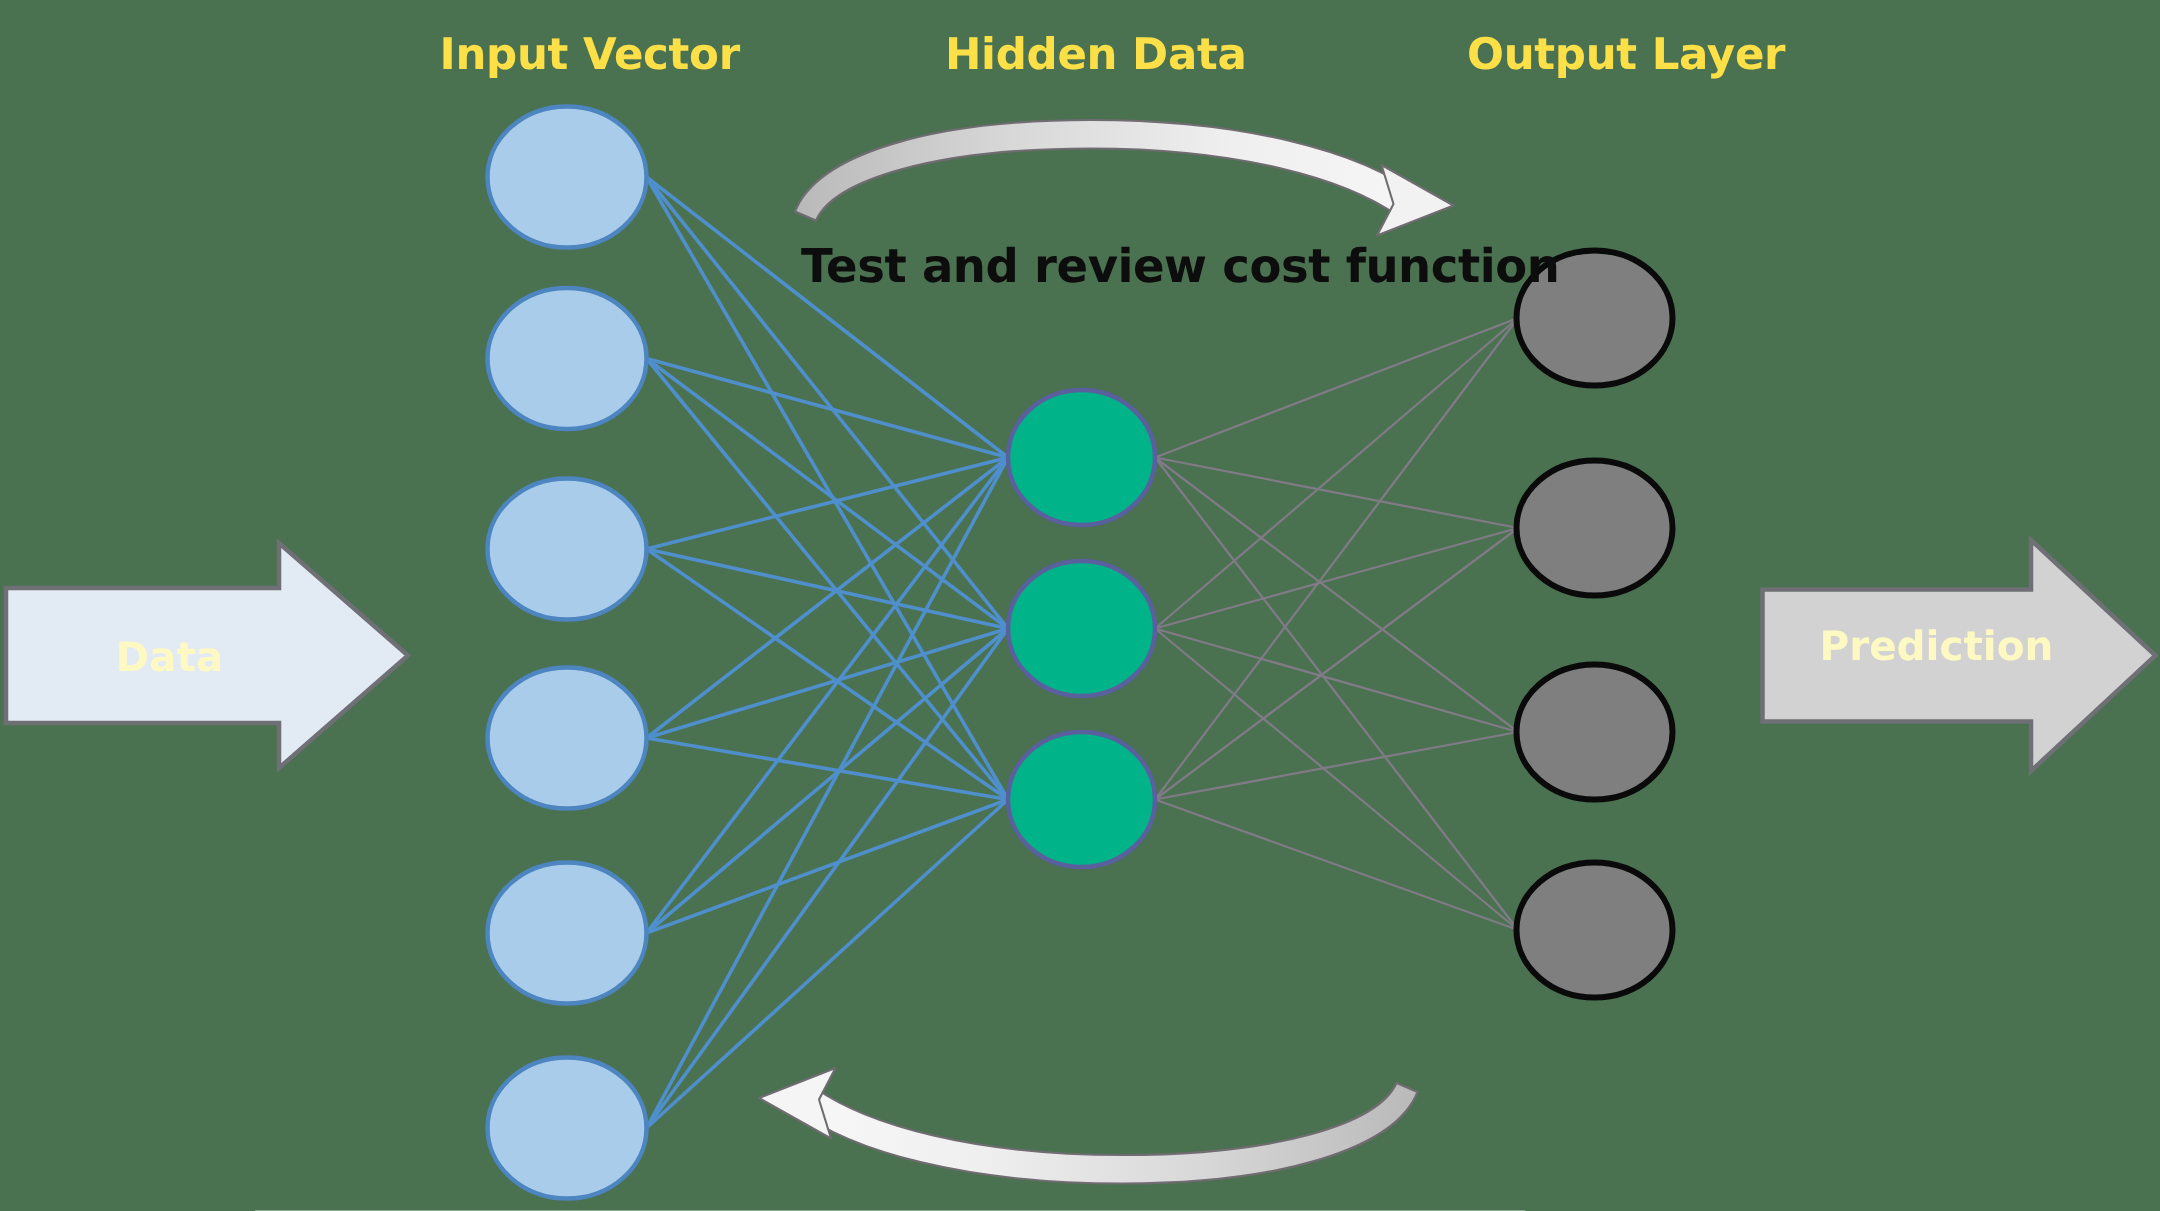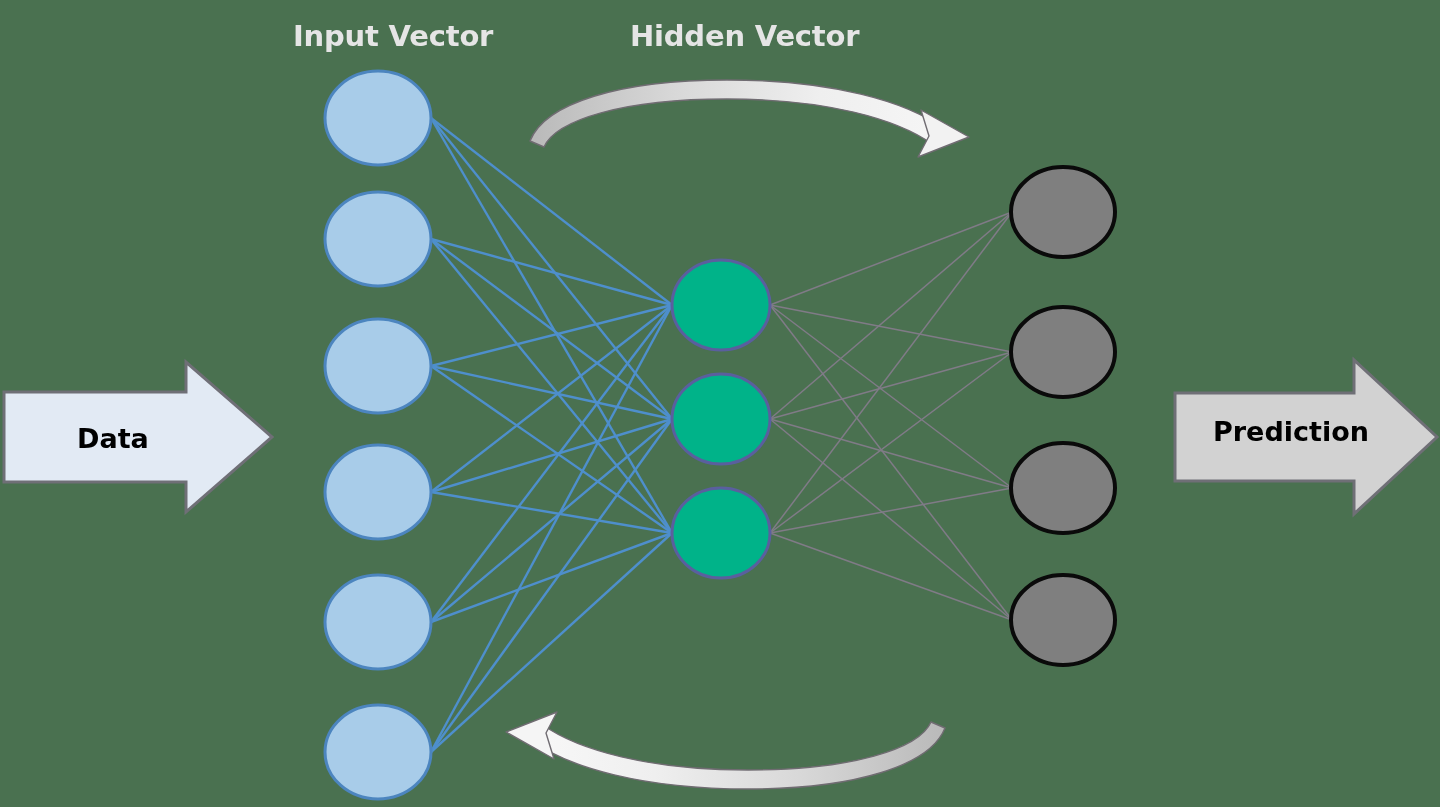--- a/index.html
+++ b/index.html
@@ -22,39 +22,39 @@
   #diagram-svg {
     position: absolute;
     left: 0;
     top: 0;
     width: 1440px;
     height: 807px;
     display: block;
   }
   .layer-title {
     position: absolute;
-    color: #e5e5e5;
+    color: #fde047;
     font-size: 29px;
     font-weight: 600;
     letter-spacing: -0.2px;
     white-space: nowrap;
     font-family: "DejaVu Sans", "Liberation Sans", sans-serif;
   }
   .loop-label {
     position: absolute;
     color: #0d0d0d;
     font-size: 31px;
     font-weight: 600;
     letter-spacing: -0.3px;
     white-space: nowrap;
     font-family: "DejaVu Sans", "Liberation Sans", sans-serif;
   }
   .arrow-text {
     position: absolute;
-    color: #000000;
+    color: #fef9c3;
     font-size: 27px;
     font-weight: 700;
     white-space: nowrap;
     font-family: "DejaVu Sans", "Liberation Sans", sans-serif;
   }
   #title-input   { left: 293px; top: 19px; }
   #title-hidden  { left: 630px; top: 19px; }
   #title-output  { left: 978px; top: 19px; }
   #label-top     { left: 534px; top: 160px; }
   #label-bottom  { left: 521px; top: 678px; }
@@ -168,22 +168,24 @@
                C 578 750, 649 770, 748 770
                C 852 770, 919 749, 931 722
                Z" fill="url(#botArrowGrad)" stroke="#706c72" stroke-width="1.4" stroke-linejoin="round"></path>
       <path d="M 554 759 L 506 732 L 557 712 L 546 733 Z" fill="#f5f5f5" stroke="#706c72" stroke-width="1.4" stroke-linejoin="round"></path>
     </g>
 
   </svg>
 
   <div class="layer-title" id="title-input">Input Vector</div>
 
-  <div class="layer-title" id="title-hidden">Hidden Vector</div>
+  <div class="layer-title" id="title-hidden">Hidden Data</div>
 
+  <div class="layer-title" id="title-output">Output Layer</div>
 
+  <div class="loop-label" id="label-top">Test and review cost function</div>
 
 
   <div class="arrow-text" id="text-data">Data</div>
 
   <div class="arrow-text" id="text-prediction">Prediction</div>
 
 </div>
 
 </body></html>

